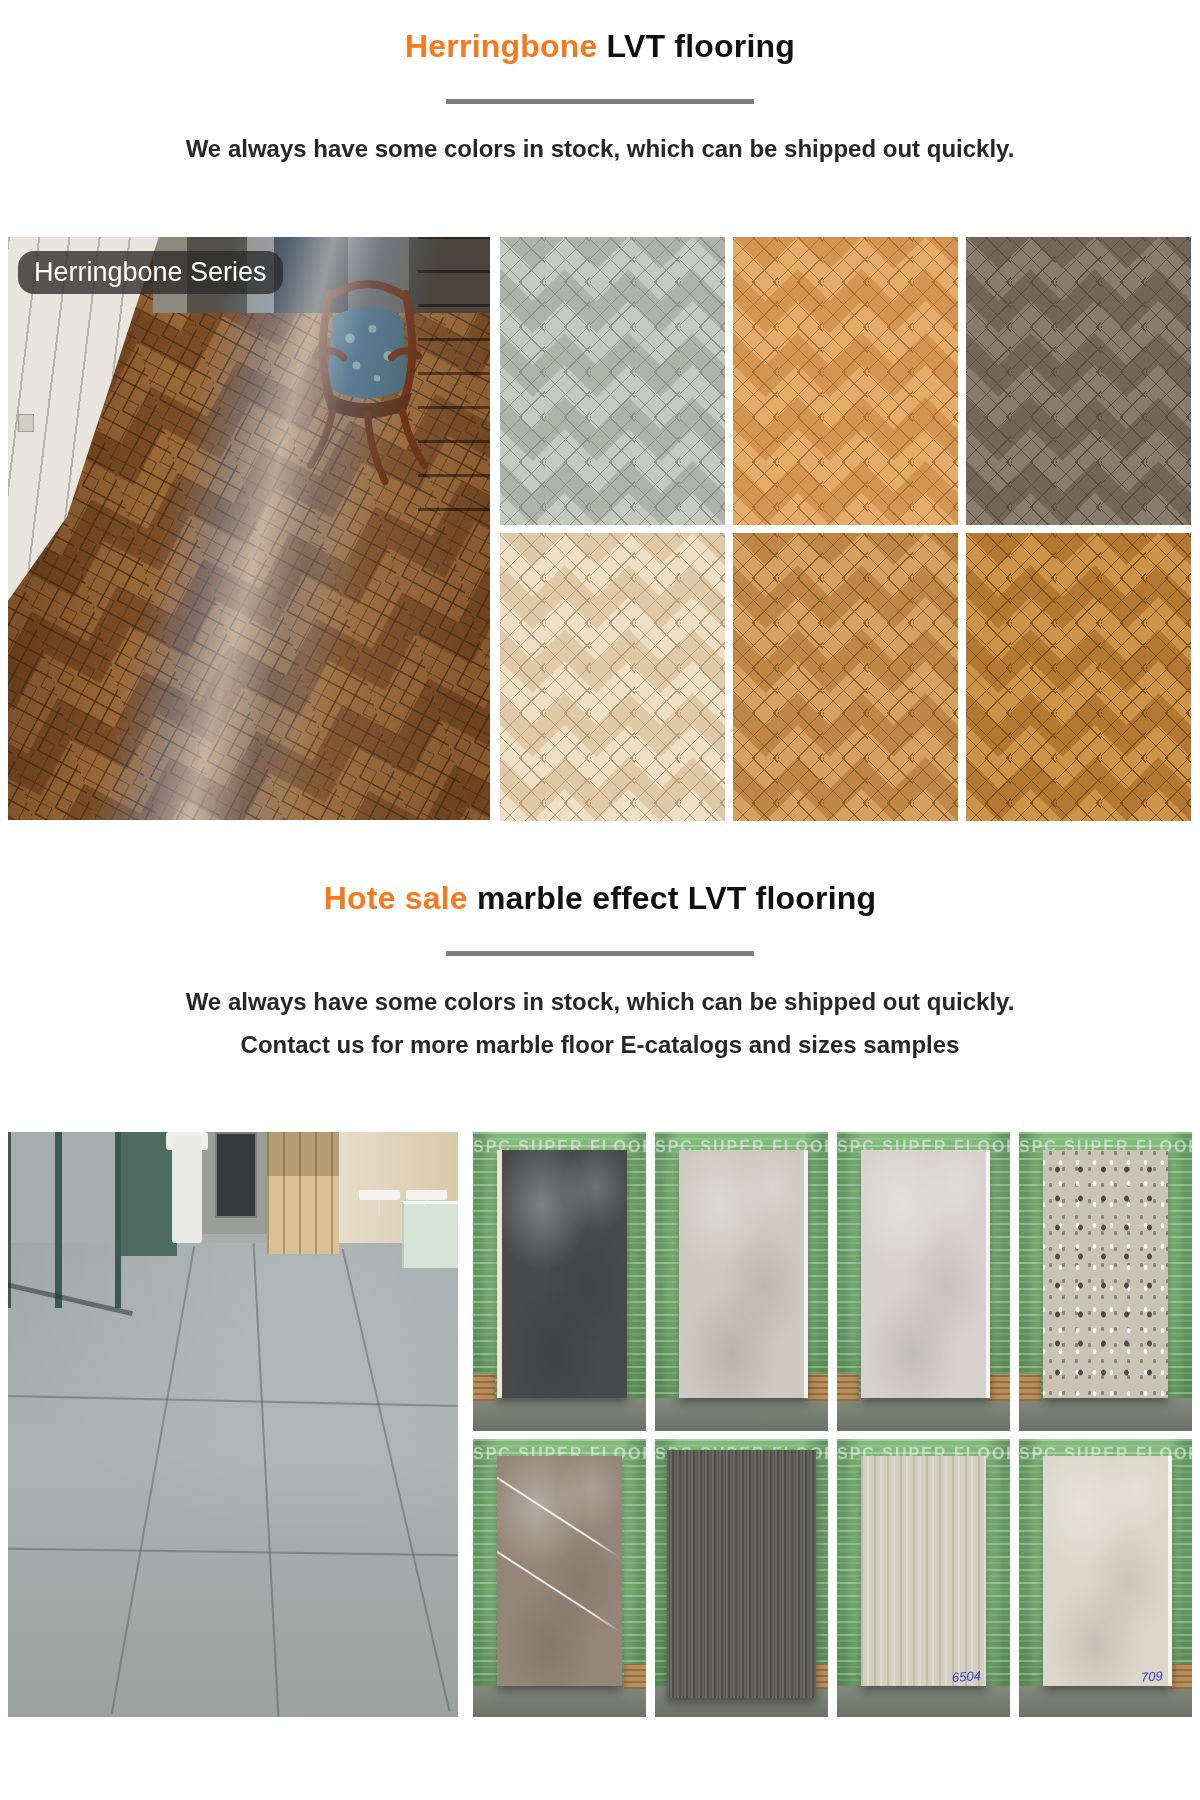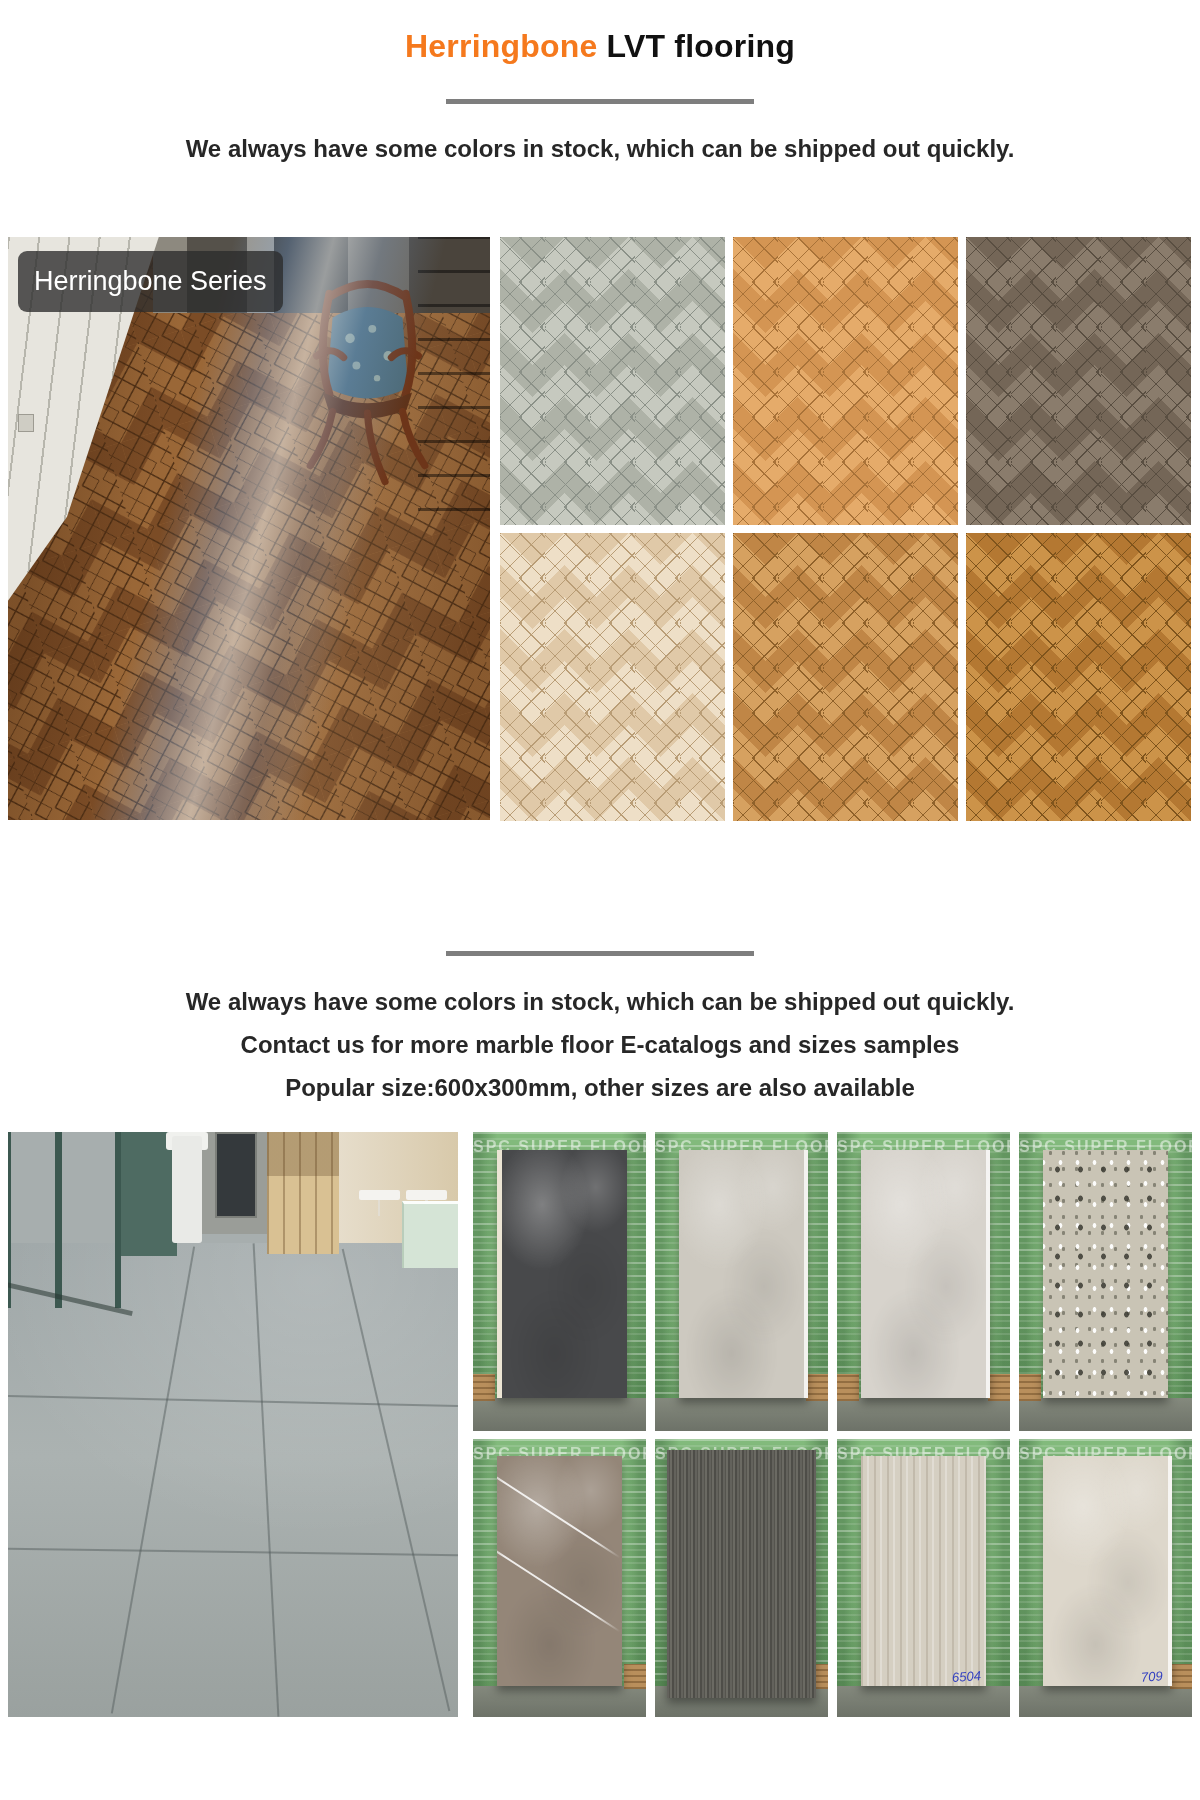--- a/index.html
+++ b/index.html
@@ -49,22 +49,22 @@
   .room-band{position:absolute;left:30%;top:0;width:70%;height:13%;
     background:linear-gradient(90deg,#8d897f 0 10%,#55514a 10% 28%,#9a958b 28% 36%,
                #3d3a34 36% 58%,#6b655b 58% 76%,#4a443c 76% 100%);}
   .room-console{position:absolute;right:0;top:0;width:15%;height:47%;
     background:linear-gradient(180deg,#38230f,#5b3a22 55%,#4a2d17);
     background-image:repeating-linear-gradient(0deg, rgba(0,0,0,.45) 0 3px, transparent 3px 34px);}
   .room-sheen{position:absolute;inset:0;
     background:linear-gradient(104deg, transparent 36%, rgba(140,190,255,.30) 45%,
                rgba(240,248,255,.52) 52%, rgba(140,190,255,.22) 60%, transparent 70%);}
   .chair{position:absolute;left:58%;top:-2%;width:33%;height:58%;}
-  .room-label{position:absolute;left:10px;top:14px;padding:12px 16px;
-    background:rgba(43,43,43,.78);border-radius:9px;color:#fff;font-size:27px;line-height:37px;}
+  .room-label{position:absolute;left:10px;top:14px;padding:3px 16px;
+    background:rgba(43,43,43,.78);border-radius:16px;color:#fff;font-size:27px;line-height:37px;}
 
   .swgrid{position:absolute;left:500px;top:237px;width:691px;height:584px;
     display:grid;grid-template-columns:225px 225px 225px;grid-template-rows:288px 288px;gap:8px;}
   .sw{width:100%;height:100%;}
 
   
   .lobby{position:absolute;left:8px;top:1132px;width:450px;height:585px;overflow:hidden;background:#a7aeae;}
   .lob-floor{position:absolute;left:0;right:0;top:19%;bottom:0;
     background:radial-gradient(120% 90% at 68% 8%, rgba(255,255,255,.18), transparent 60%),
                linear-gradient(180deg,#9fa7a8 0%,#abb2b1 45%,#9aa19f 100%);}
@@ -188,24 +188,24 @@
 
   <div class="swgrid">
     <div class="sw chev" style="--a: #c6c9bf; --b: #aeb2a7; --s: #8b9188;"></div>
     <div class="sw chev" style="--a: #e5ab6a; --b: #d49553; --s: #a87238;"></div>
     <div class="sw chev" style="--a: #8a7c6c; --b: #746657; --s: #594e41;"></div>
     <div class="sw chev" style="--a: #eedfc7; --b: #e0c9a8; --s: #b99d76;"></div>
     <div class="sw chev" style="--a: #d6a160; --b: #c08646; --s: #8f612a;"></div>
     <div class="sw chev" style="--a: #cc9349; --b: #b47832; --s: #7f541c;"></div>
   </div>
 
+  <h1 class="title" id="t2"><span class="accent">Hote sale</span><span> marble effect LVT flooring</span></h1>
   <div class="divider" id="d2"></div>
   <p class="lead" id="p2a">We always have some colors in stock, which can be shipped out quickly.</p>
   <p class="lead" id="p2b">Contact us for more marble floor E-catalogs and sizes samples</p>
-  <p class="lead" id="p2c">Popular size:600x300mm, other sizes are also available</p>
 
   <div class="lobby">
     <div class="lob-floor">
       <div class="g gv1"></div>
       <div class="g gv2"></div>
       <div class="g gv3"></div>
       <div class="g gh1"></div>
       <div class="g gh2"></div>
     </div>
     <div class="lob-scene">

